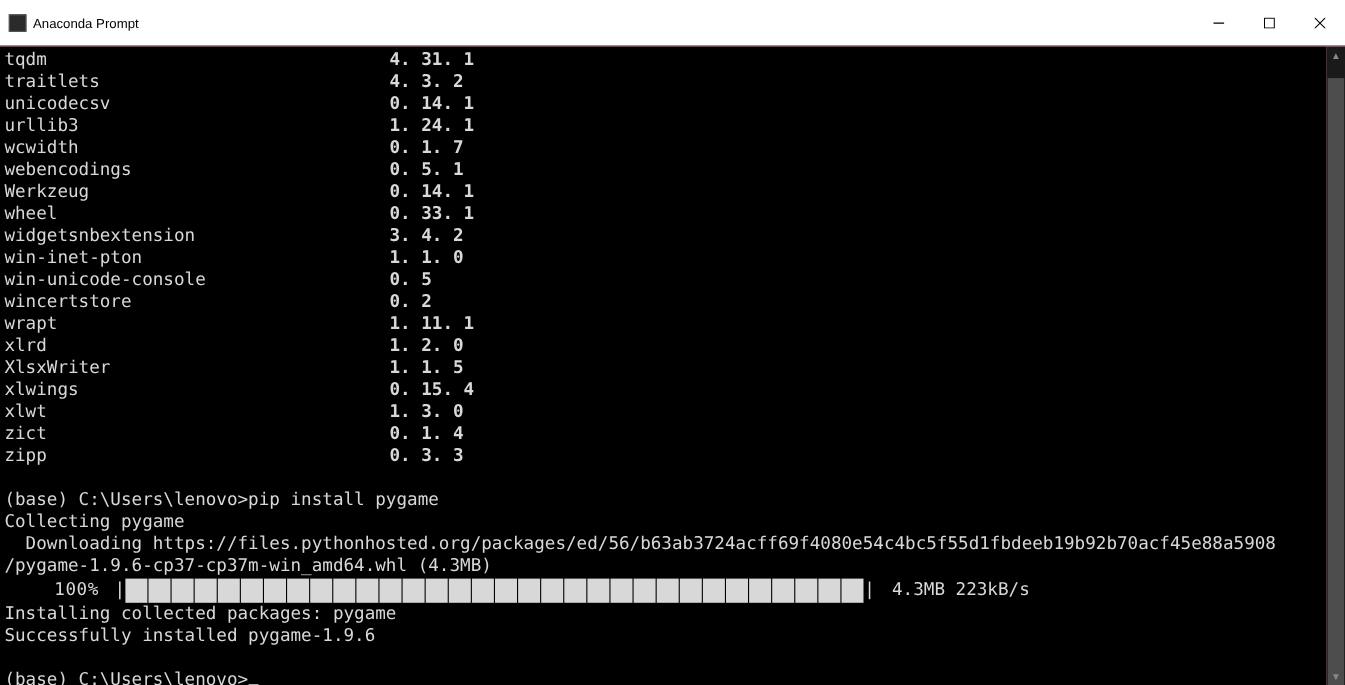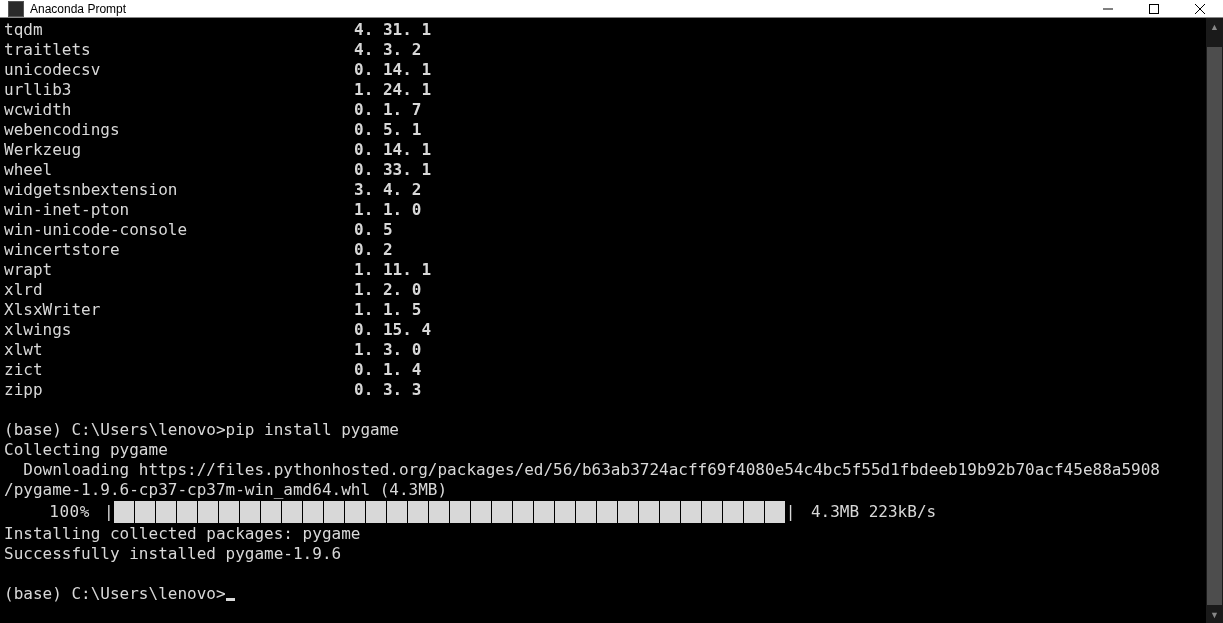--- a/index.html
+++ b/index.html
@@ -10,21 +10,21 @@
     body {
       font-family: "Segoe UI", Tahoma, sans-serif;
       background: #ffffff;
       width: 1223px;
       height: 623px;
       overflow: hidden;
       display: flex;
       flex-direction: column;
     }
     .titlebar {
-      height: 18px;
+      height: 42px;
       background: #ffffff;
       display: flex;
       align-items: center;
       border-bottom: 1px solid #888;
       flex-shrink: 0;
     }
     .titlebar-icon {
       width: 16px;
       height: 16px;
       background: #2a2a2a;
@@ -77,21 +77,21 @@
     .pkg-name {
       width: 350px;
       display: inline-block;
     }
     .pkg-version {
       display: inline-block;
       font-weight: bold;
     }
     .progress-line {
       display: flex;
-      align-items: center;
+      align-items: flex-end;
       line-height: 24px;
     }
     .progress-percent {
       width: 100px;
       text-align: right;
       padding-right: 4px;
       letter-spacing: 0.5px;
     }
     .progress-bar-wrap {
       display: inline-flex;

